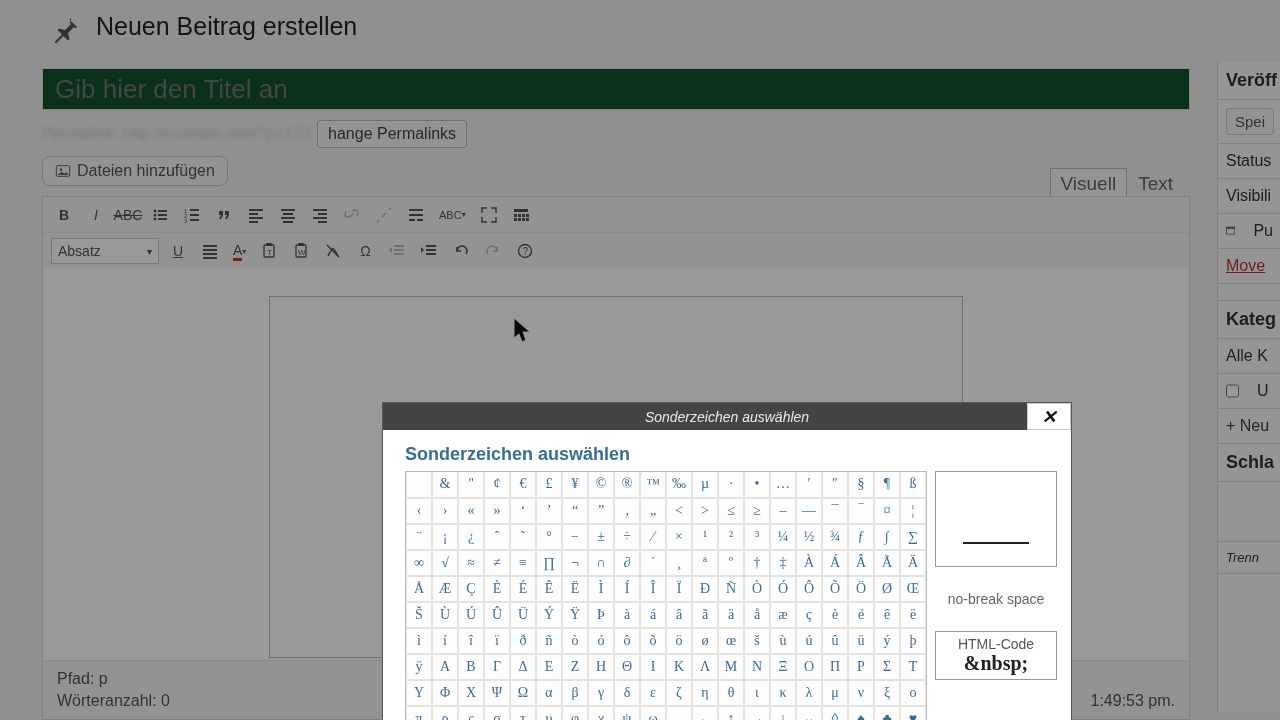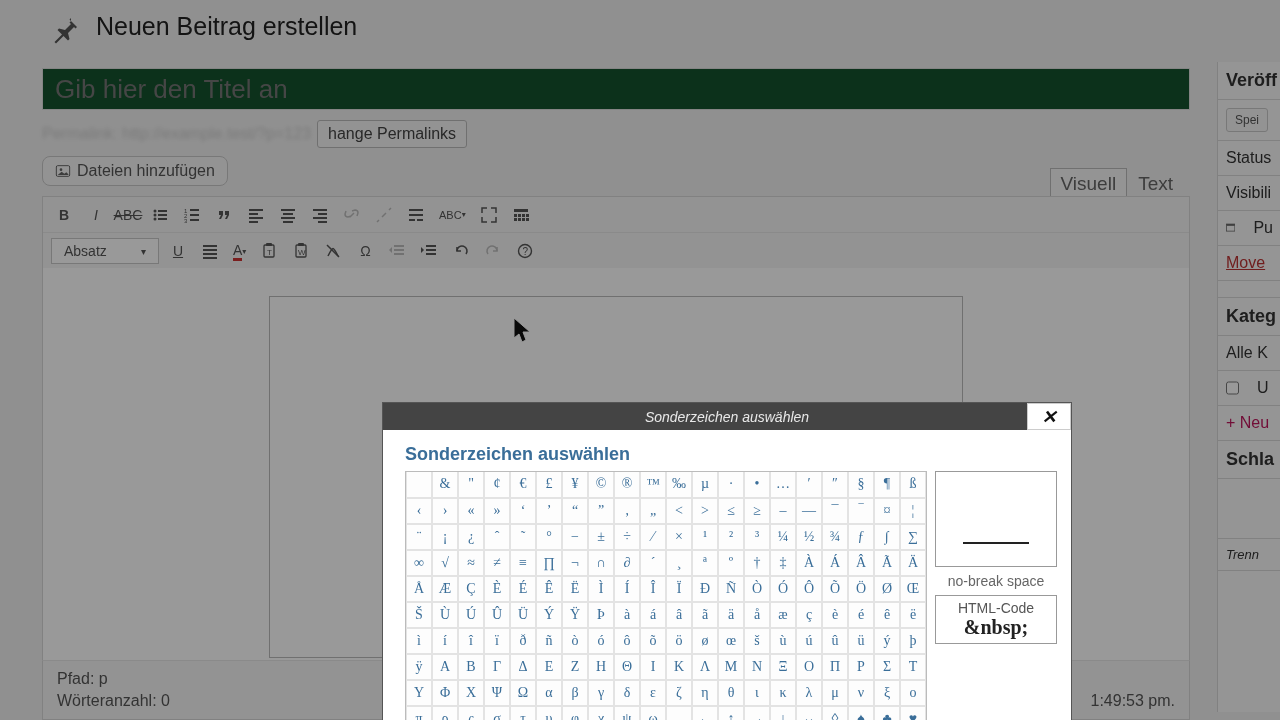--- a/index.html
+++ b/index.html
@@ -30,50 +30,50 @@
 
   .tabs-right { position:absolute; right:96px; top:168px; display:flex; font-size:19px; color:#666; }
   .tab { padding:4px 10px; border:1px solid transparent; }
   .tab.active { border:1px solid #bbb; border-bottom:none; background:#f7f7f7; }
 
   .toolbar { position:absolute; left:42px; top:196px; width:1148px; border:1px solid #d8d8d8; background:#f6f6f6; }
   .tb-row { display:flex; align-items:center; height:36px; padding:0 8px; gap:6px; border-bottom:1px solid #e6e6e6; }
   .tb-row:last-child { border-bottom:none; }
   .tb-btn { width:26px; height:26px; display:flex; align-items:center; justify-content:center; font-size:14px; color:#555; cursor:pointer; border-radius:2px; }
   .tb-btn.wide { width:auto; padding:0 4px; }
-  .format-select { width:108px; height:26px; border:1px solid #c8c8c8; background:#fff; display:flex; align-items:center; padding:0 12px; font-size:14px; color:#555; justify-content:space-between; }
+  .format-select { width:108px; height:26px; border:1px solid #c8c8c8; background:#fff; display:flex; align-items:center; padding:0 6px; font-size:14px; color:#555; justify-content:space-between; }
   .format-select .arrow { font-size:10px; }
 
   .editor-area { position:absolute; left:42px; top:268px; width:1148px; height:392px; background:#fff; border-left:1px solid #d8d8d8; border-right:1px solid #d8d8d8; }
   .editor-area .inner { margin:28px auto 0 auto; width:694px; height:362px; border:1px solid #bbb; background:#fff; position:relative; }
   .cursor-ptr { position:absolute; left:514px; top:318px; font-size:22px; z-index:10; }
 
   .statusbar { position:absolute; left:42px; top:660px; width:1148px; height:60px; background:#f6f6f6; border:1px solid #d8d8d8; border-top:1px solid #e6e6e6; display:flex; flex-direction:column; justify-content:center; padding:0 14px; font-size:16px; color:#555; gap:4px; }
   .statusbar .row2 { display:flex; justify-content:space-between; }
 
   
   .sidebar { position:absolute; right:-1px; top:62px; width:64px; height:650px; background:#f9f9f9; border-left:1px solid #d8d8d8; }
   .side-sec { border-bottom:1px solid #d8d8d8; padding:8px 8px; font-size:16px; color:#333; white-space:nowrap; overflow:hidden; }
   .side-sec.title { font-weight:600; font-size:18px; }
-  .side-btn { display:inline-block; border:1px solid #c8c8c8; background:#f6f6f6; padding:4px 8px; border-radius:3px; font-size:12px; color:#555; }
+  .side-btn { display:inline-block; border:1px solid #c8c8c8; background:#f6f6f6; padding:4px 8px; border-radius:3px; font-size:15px; color:#555; }
   .side-row { display:flex; gap:18px; }
   .side-icon { width:16px; height:16px; fill:#666; }
   .redlink { color:#b33; text-decoration:underline; }
-  .bluelink { color:#be185d;margin-top:44px; }
+  .bluelink { color:#404040;margin-top:44px; }
 
   
   .modal { position:absolute; left:382px; top:402px; width:690px; z-index:100; background:#fff; border:1px solid #555; }
   .modal-header { height:27px; background:#444; color:#e8e8e8; display:flex; align-items:center; justify-content:center; font-size:14px; font-style:italic; position:relative; }
   .modal-close { position:absolute; right:0; top:0; width:44px; height:27px; background:#fff; color:#111; border:1px solid #ccc; display:flex; align-items:center; justify-content:center; font-weight:700; cursor:pointer; font-size:18px;}
   .modal-sub { padding:14px 18px 6px 22px; font-size:18px; color:#3a6e99; font-weight:700; }
   .modal-body { display:flex; padding:0 16px 10px 22px; gap:8px; align-items:flex-start; }
   .char-grid { display:grid; grid-template-columns: repeat(20, 26px); grid-auto-rows:26px; gap:0; border:1px solid #bbb; }
   .char-cell { border:1px solid #e3e3e3; text-align:center; font-size:14px; color:#3a6e99; line-height:24px; cursor:pointer; background:#fdfdfd; font-family: Georgia, serif; }
   .char-cell:nth-child(-n+20) { border-top:none; }
-  .right-pane { width:122px; display:flex; flex-direction:column; align-items:center; gap:6px; }
+  .right-pane { width:122px; display:flex; flex-direction:column; align-items:center; gap:24px; }
   .preview-box { width:122px; height:96px; border:1px solid #999; position:relative; display:flex; align-items:flex-end; justify-content:center; }
   .preview-box .line { width:66px; border-bottom:2px solid #222; margin-bottom:22px; }
   .preview-label { font-size:14px; color:#666; text-align:center; }
   .code-box { width:122px; border:1px solid #999; padding:4px 4px; text-align:center; }
   .code-box .lbl { font-size:14px; color:#555; }
   .code-box .val { font-size:20px; font-weight:700; color:#222; font-family: Liberation Serif, serif; }
 </style>
 </head>
 <body>
 

